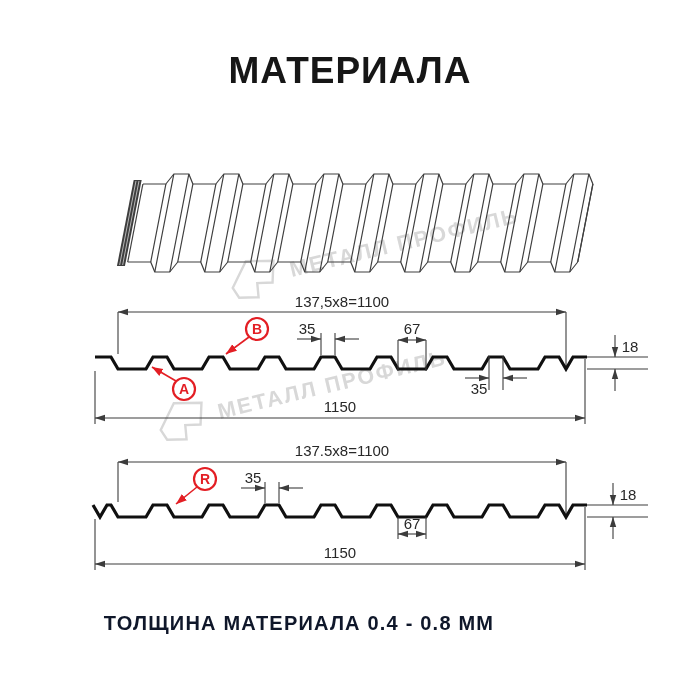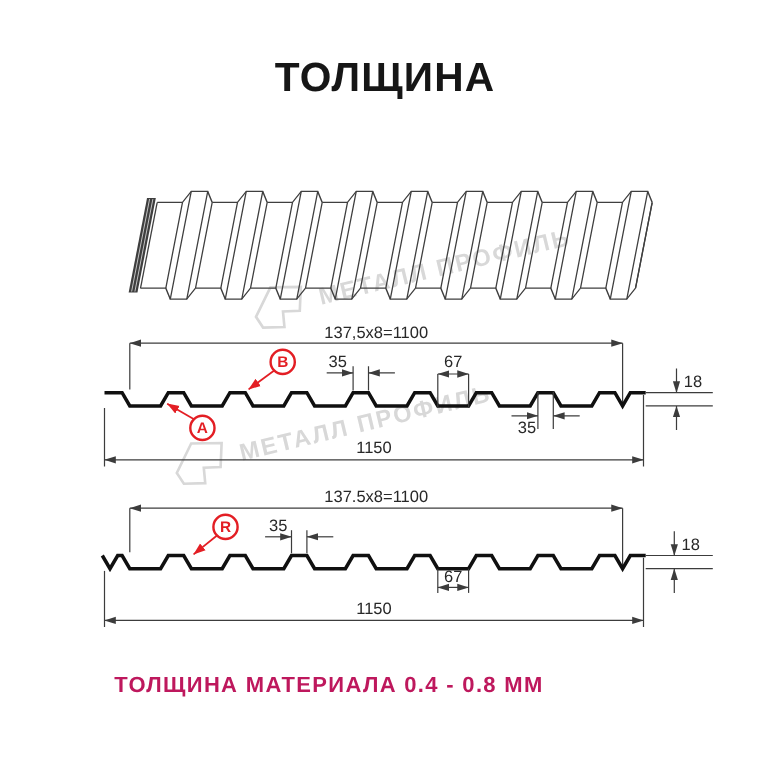--- a/index.html
+++ b/index.html
@@ -3,41 +3,41 @@
 <meta charset="utf-8">
 <style>
   html,body{margin:0;padding:0;background:#fff;}
   #canvas{position:relative;width:700px;height:700px;background:#ffffff;overflow:hidden;
           font-family:"Liberation Sans",sans-serif;}
   .page-title{position:absolute;top:50px;left:0;width:700px;text-align:center;
       font-size:37px;font-weight:800;letter-spacing:1px;color:#161616;z-index:3;}
   .page-subtitle{position:absolute;top:96px;left:0;width:700px;text-align:center;
       font-size:19px;font-weight:700;letter-spacing:1px;color:#262626;z-index:3;}
   .footer-note{position:absolute;top:612px;left:0;width:598px;text-align:center;
-      font-size:20px;font-weight:600;letter-spacing:1.2px;color:#be185d;z-index:3;}
+      font-size:20px;font-weight:600;letter-spacing:1.2px;color:#0f172a;z-index:3;}
   .wm{position:absolute;display:flex;align-items:center;gap:10px;color:#d8d8d8;
       font-weight:700;font-size:21.5px;letter-spacing:2px;white-space:nowrap;
       transform:rotate(-13.5deg);transform-origin:left center;z-index:1;}
   .wm svg{flex:0 0 auto;}
   svg.drawing{position:absolute;z-index:2;}
   svg .dim{stroke:#3c3c3c;stroke-width:1.1;fill:none;}
   svg .thick{stroke:#101010;stroke-width:3.2;fill:none;stroke-linejoin:miter;}
   svg .sheetline{stroke:#3f3f3f;stroke-width:1.2;fill:none;}
   svg text.dtext{font-family:"Liberation Sans",sans-serif;font-size:15px;fill:#282828;text-anchor:middle;}
   svg .redln{stroke:#e31e24;stroke-width:1.6;fill:none;}
   svg circle.redc{stroke:#e31e24;stroke-width:2.2;fill:none;}
   svg text.redt{font-family:"Liberation Sans",sans-serif;font-size:14px;font-weight:700;
       fill:#e31e24;text-anchor:middle;}
 </style>
 </head>
 <body>
 
 <div id="canvas">
 
-  <div class="page-title">ТОЛЩИНА</div>
+  <div class="page-title">МАТЕРИАЛА</div>
 
   <div class="wm" style="left:224px;top:262px;">
     <svg width="58" height="48" viewBox="0 0 58 48">
       <polygon points="8,28 27,5 54,11 48,32 33,29 31,43 12,39" fill="none" stroke="#d8d8d8" stroke-width="2.4"></polygon>
     </svg>
     <span>МЕТАЛЛ ПРОФИЛЬ</span>
   </div>
 
   <div class="wm" style="left:152px;top:404px;">
     <svg width="58" height="48" viewBox="0 0 58 48">

